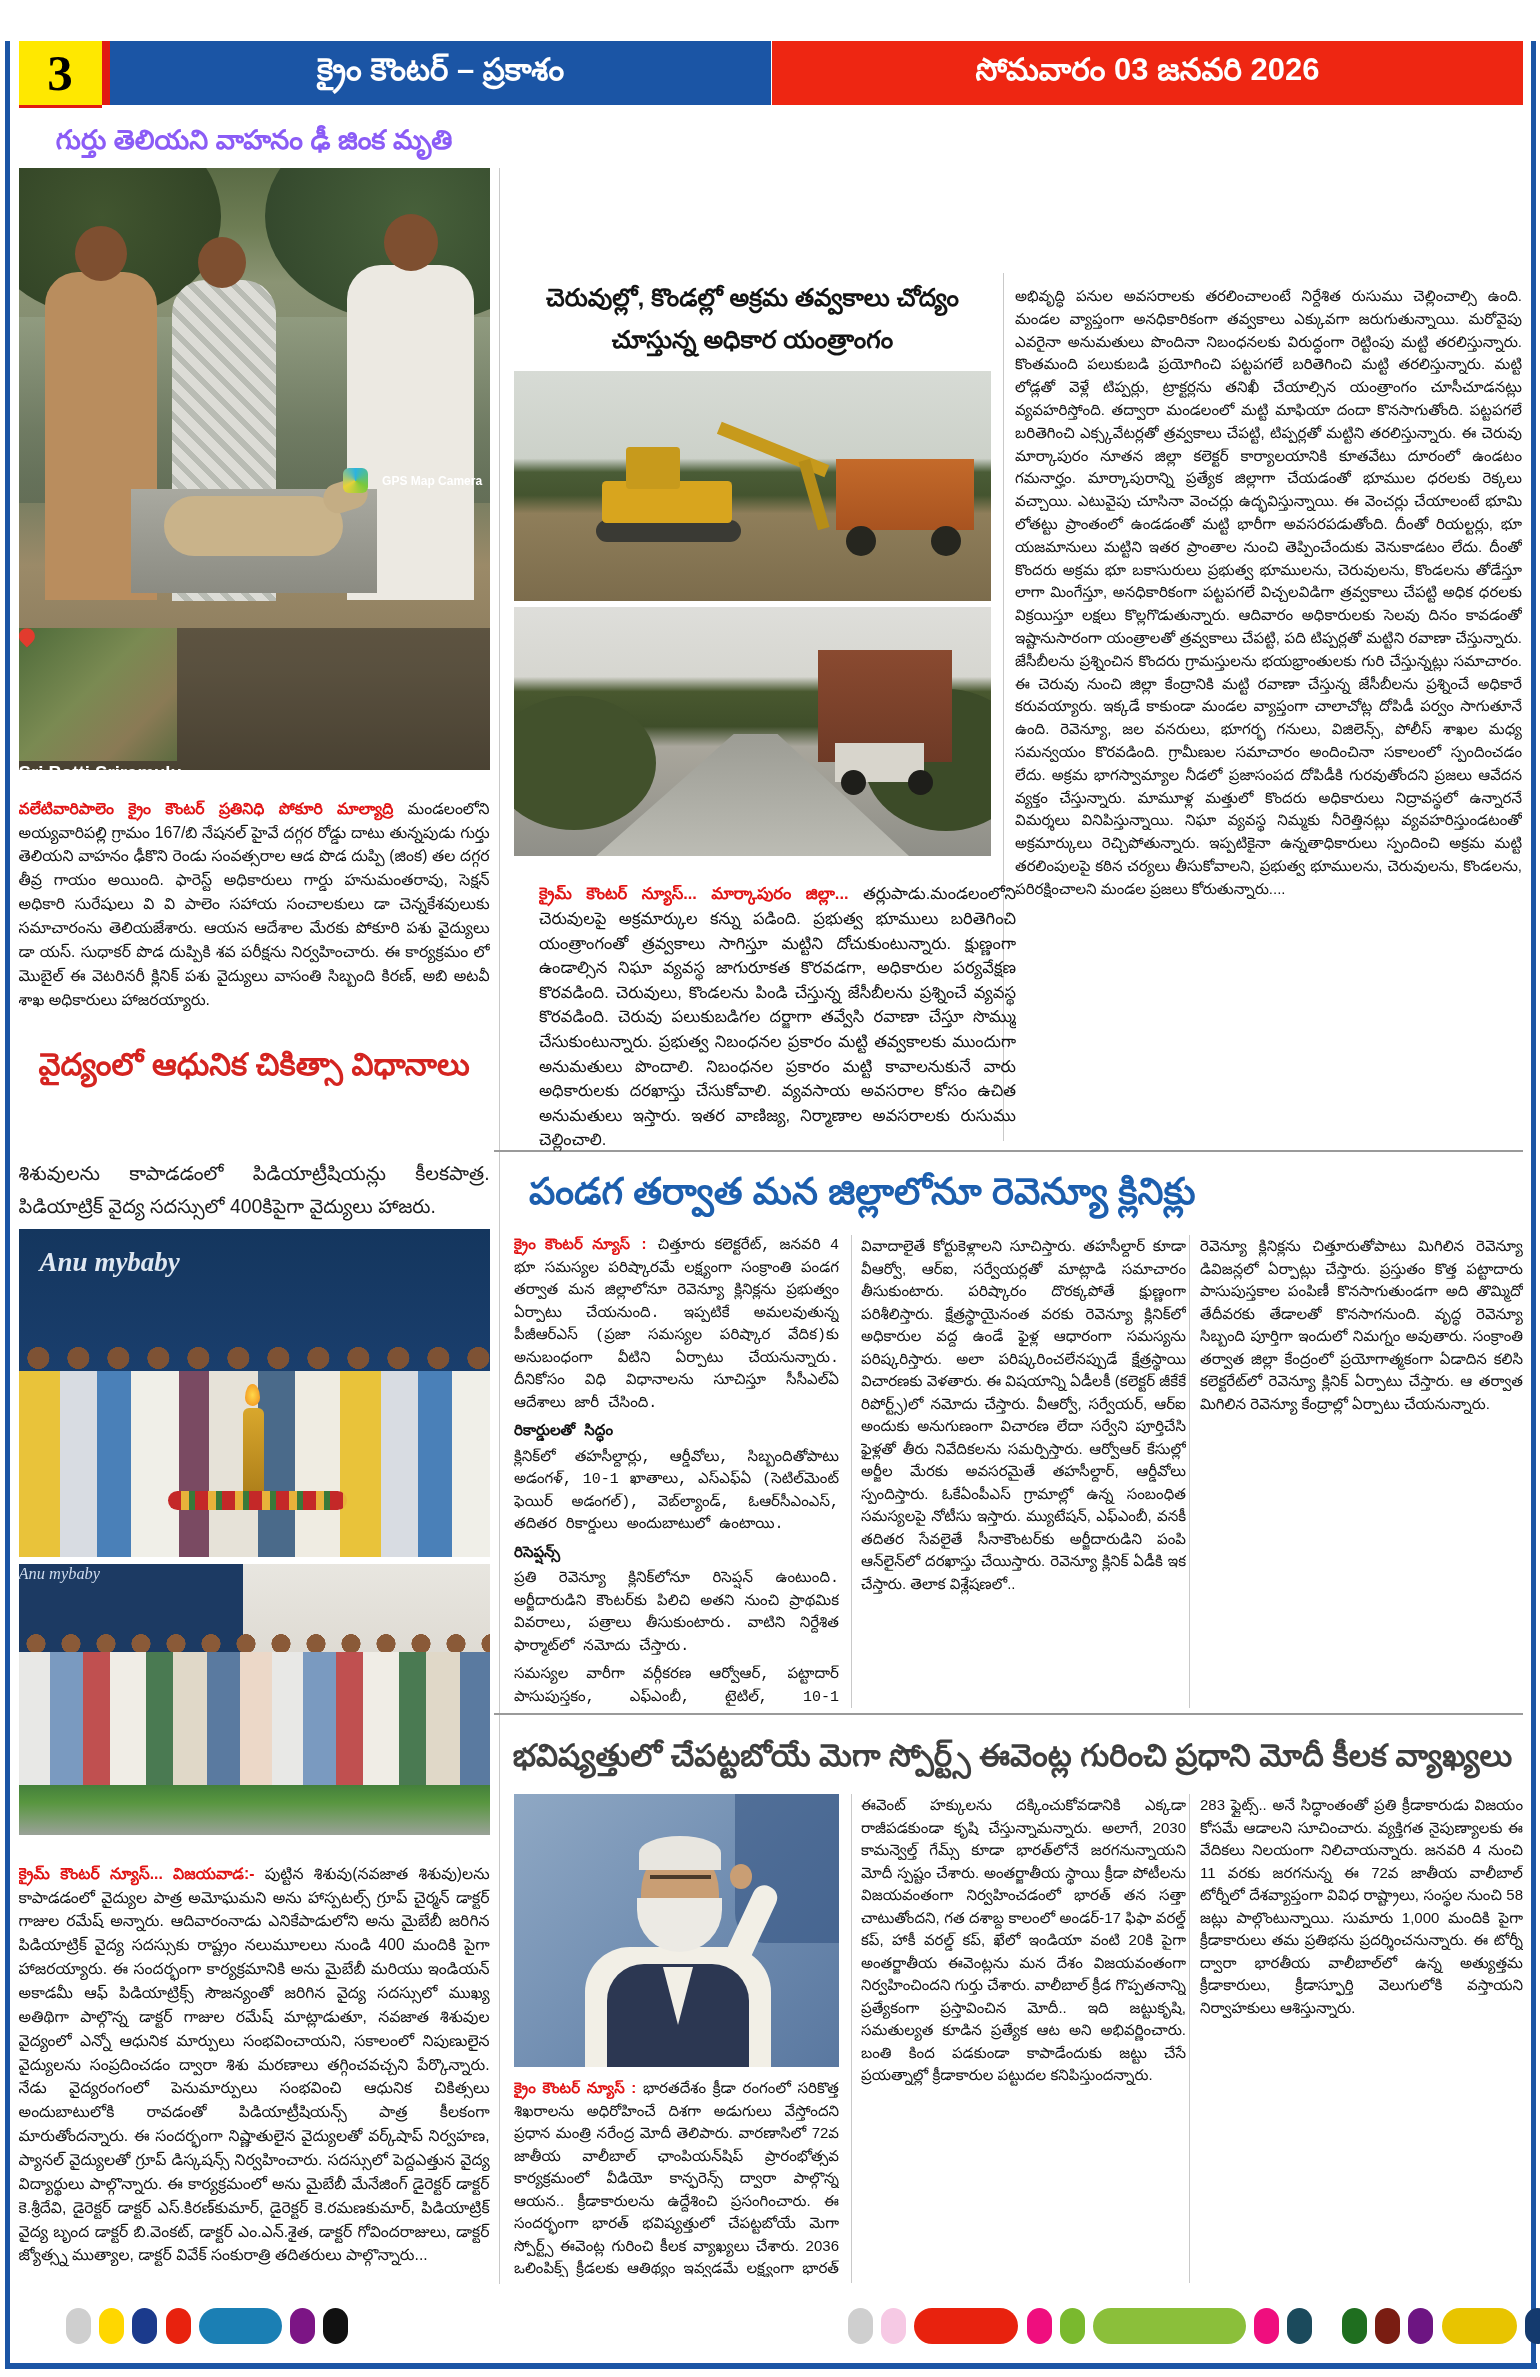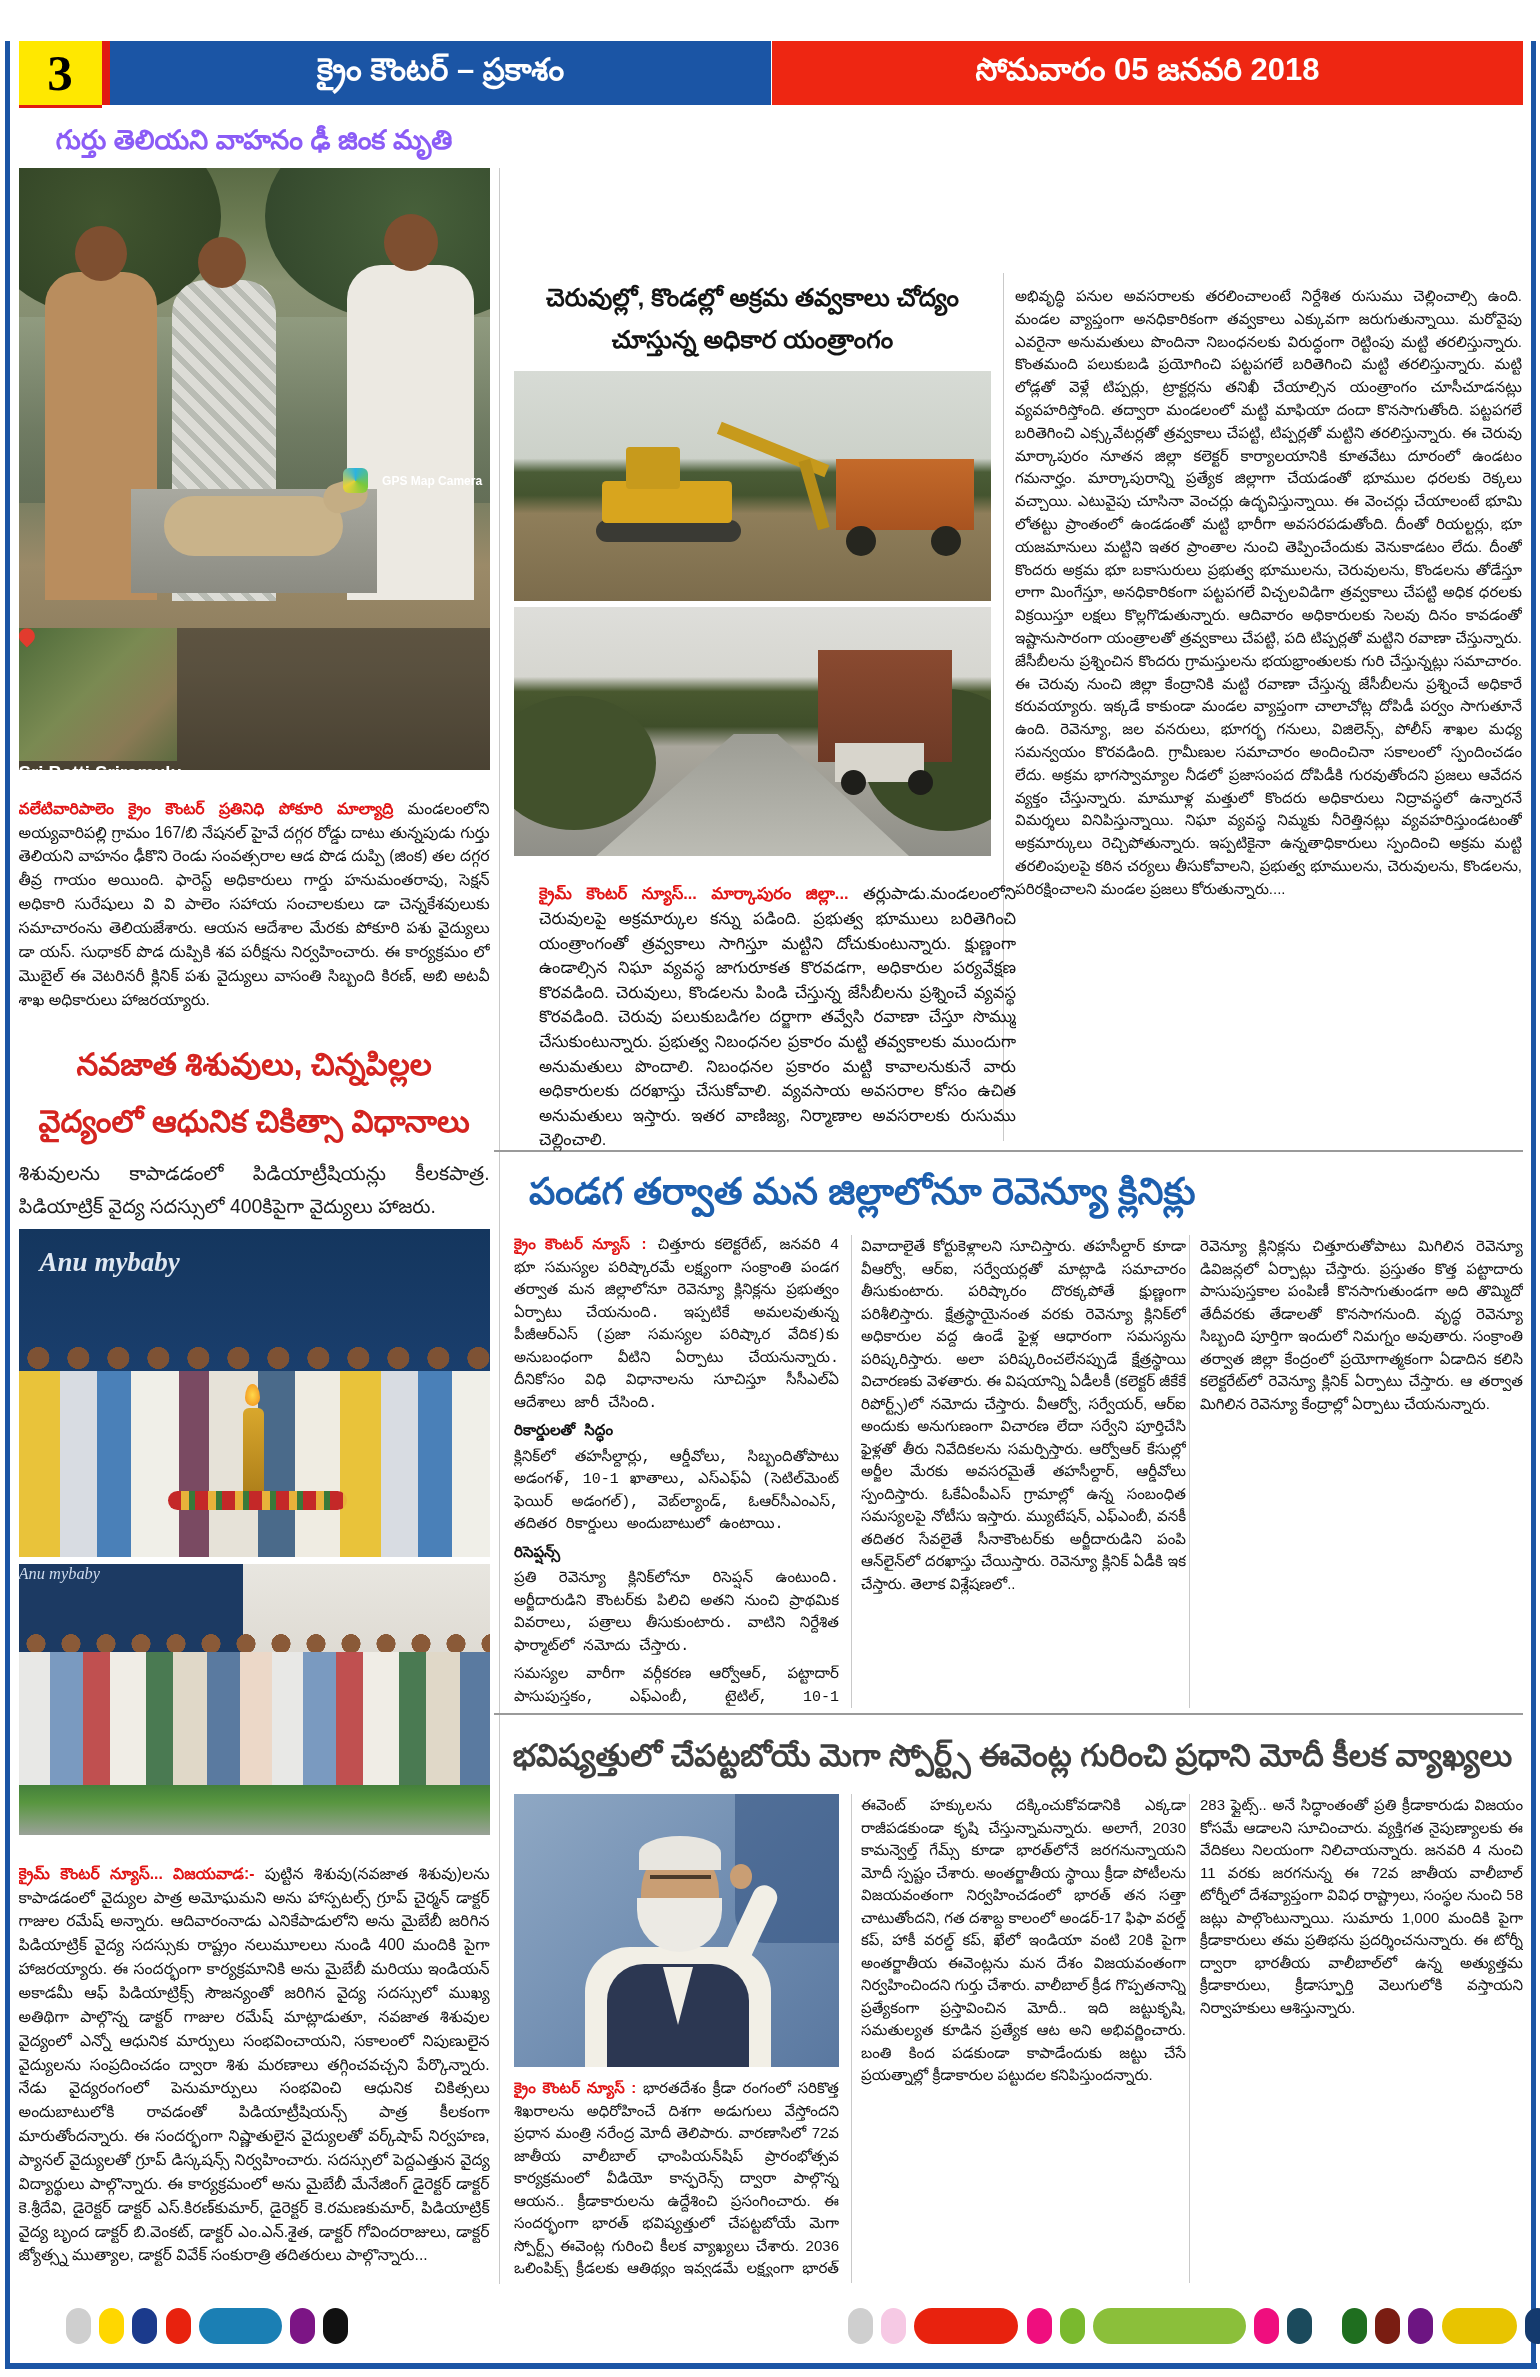--- a/index.html
+++ b/index.html
@@ -169,21 +169,21 @@
 
 <div class="page">
 
   <div class="abs edge-l"></div>
   <div class="abs edge-r"></div>
   <div class="abs edge-b"></div>
 
   <div class="abs pagenum">3</div>
   <div class="abs red-sliver"></div>
   <div class="abs masthead">క్రైం కౌంటర్ – ప్రకాశం</div>
-  <div class="abs dateband">సోమవారం 05 జనవరి 2018</div>
+  <div class="abs dateband">సోమవారం 03 జనవరి 2026</div>
 
   <div class="abs vr vr1"></div>
   <div class="abs vr vr2"></div>
   <div class="abs vr vr3"></div>
   <div class="abs vr vr4"></div>
   <div class="abs vr vr5"></div>
   <div class="abs vr vr6"></div>
   <div class="abs hr hr1"></div>
   <div class="abs hr hr2"></div>
 
@@ -219,21 +219,20 @@
       </div>
     </div>
   </div>
 
   <p class="abs body-txt deer-body">
     <span class="lead-red">వలేటివారిపాలెం క్రైం కౌంటర్ ప్రతినిధి పోకూరి మాల్యాద్రి</span>
     <span>మండలంలోని అయ్యవారిపల్లి గ్రామం 167/బి నేషనల్ హైవే దగ్గర రోడ్డు దాటు తున్నపుడు గుర్తు తెలియని వాహనం ఢీకొని రెండు సంవత్సరాల ఆడ పొడ దుప్పి (జింక) తల దగ్గర తీవ్ర గాయం అయింది. ఫారెస్ట్ అధికారులు గార్డు హనుమంతరావు, సెక్షన్ అధికారి సురేషులు వి వి పాలెం సహాయ సంచాలకులు డా చెన్నకేశవులుకు సమాచారంను తెలియజేశారు. ఆయన ఆదేశాల మేరకు పోకూరి పశు వైద్యులు డా యస్. సుధాకర్ పొడ దుప్పికి శవ పరీక్షను నిర్వహించారు. ఈ కార్యక్రమం లో మొబైల్ ఈ వెటరినరీ క్లినిక్ పశు వైద్యులు వాసంతి సిబ్బంది కిరణ్, అబి అటవీ శాఖ అధికారులు హాజరయ్యారు.</span>
   </p>
 
   <div class="abs ped-head">
-    <div>నవజాత శిశువులు, చిన్నపిల్లల</div>
     <div>వైద్యంలో ఆధునిక చికిత్సా విధానాలు</div>
   </div>
   <div class="abs ped-stand">శిశువులను కాపాడడంలో పిడియాట్రీషియన్లు కీలకపాత్ర. పిడియాట్రిక్ వైద్య సదస్సులో 400కిపైగా వైద్యులు హాజరు.</div>
 
   <div class="ph ph-event1">
     <div class="ev1-banner">Anu mybaby</div>
     <div class="ev1-heads"></div>
     <div class="ev1-crowd"></div>
     <div class="lamp"></div>
     <div class="flame"></div>

